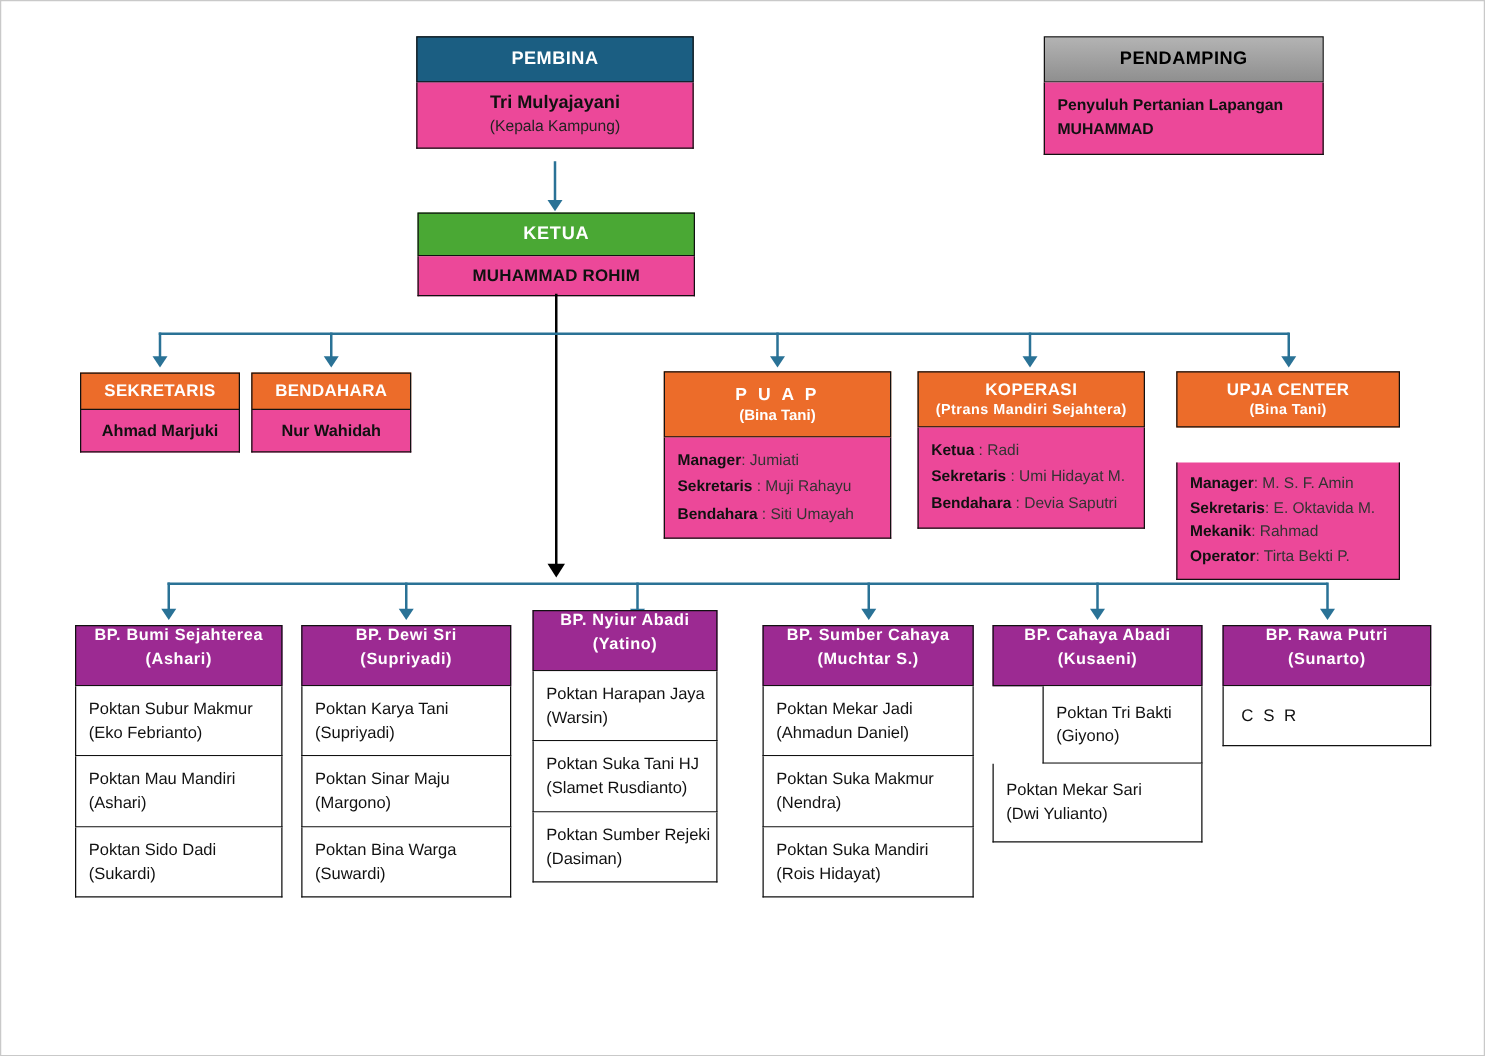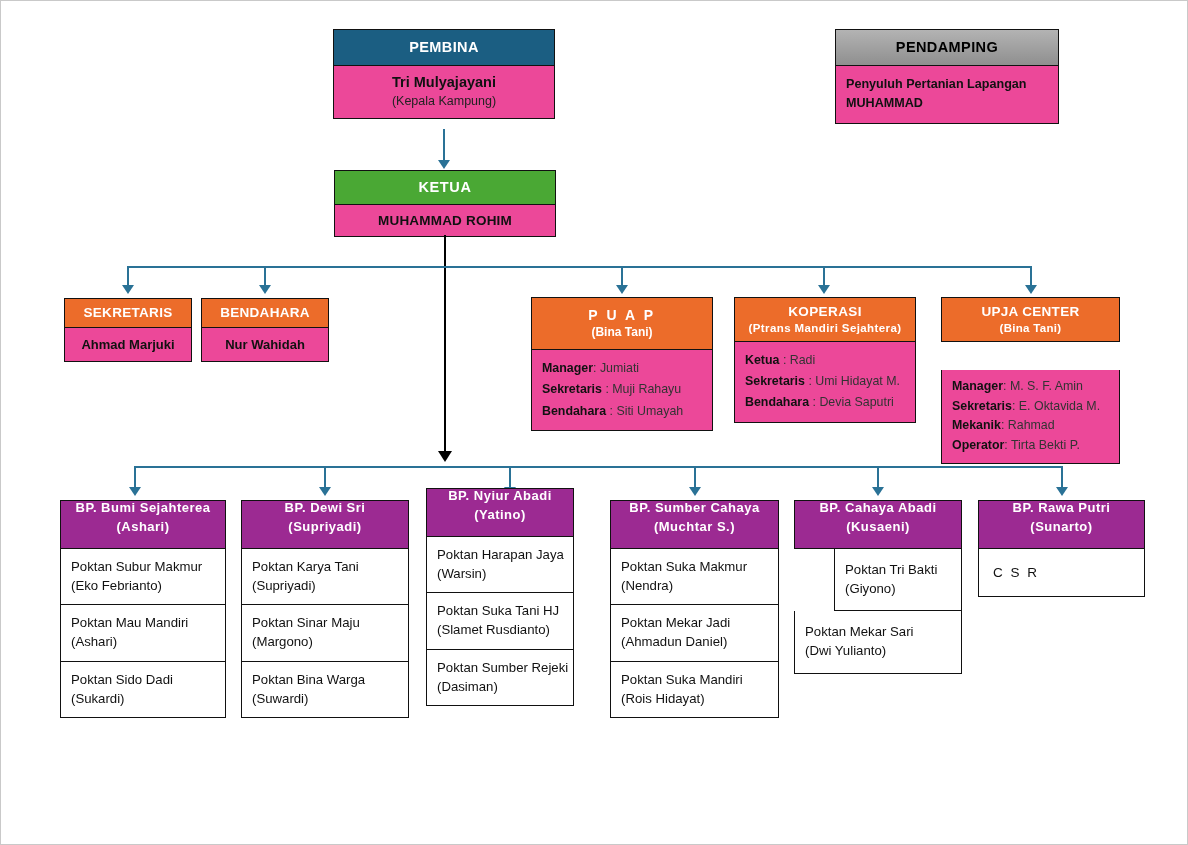--- a/index.html
+++ b/index.html
@@ -278,26 +278,26 @@
       <div>(Dasiman)</div>
     </div>
   </div>
 
   <div class="node pur" style="left:609px;top:499px;width:169px;">
     <div class="hdr">
       <span>BP. Sumber Cahaya</span>
       <span class="t2">(Muchtar S.)</span>
     </div>
     <div class="cell">
+      <div>Poktan Mekar Jadi</div>
+      <div>(Ahmadun Daniel)</div>
+    </div>
+    <div class="cell">
       <div>Poktan Suka Makmur</div>
       <div>(Nendra)</div>
-    </div>
-    <div class="cell">
-      <div>Poktan Mekar Jadi</div>
-      <div>(Ahmadun Daniel)</div>
     </div>
     <div class="cell">
       <div>Poktan Suka Mandiri</div>
       <div>(Rois Hidayat)</div>
     </div>
   </div>
 
   <div class="node pur" style="left:793px;top:499px;width:168px;">
     <div class="hdr">
       <span>BP. Cahaya Abadi</span>

